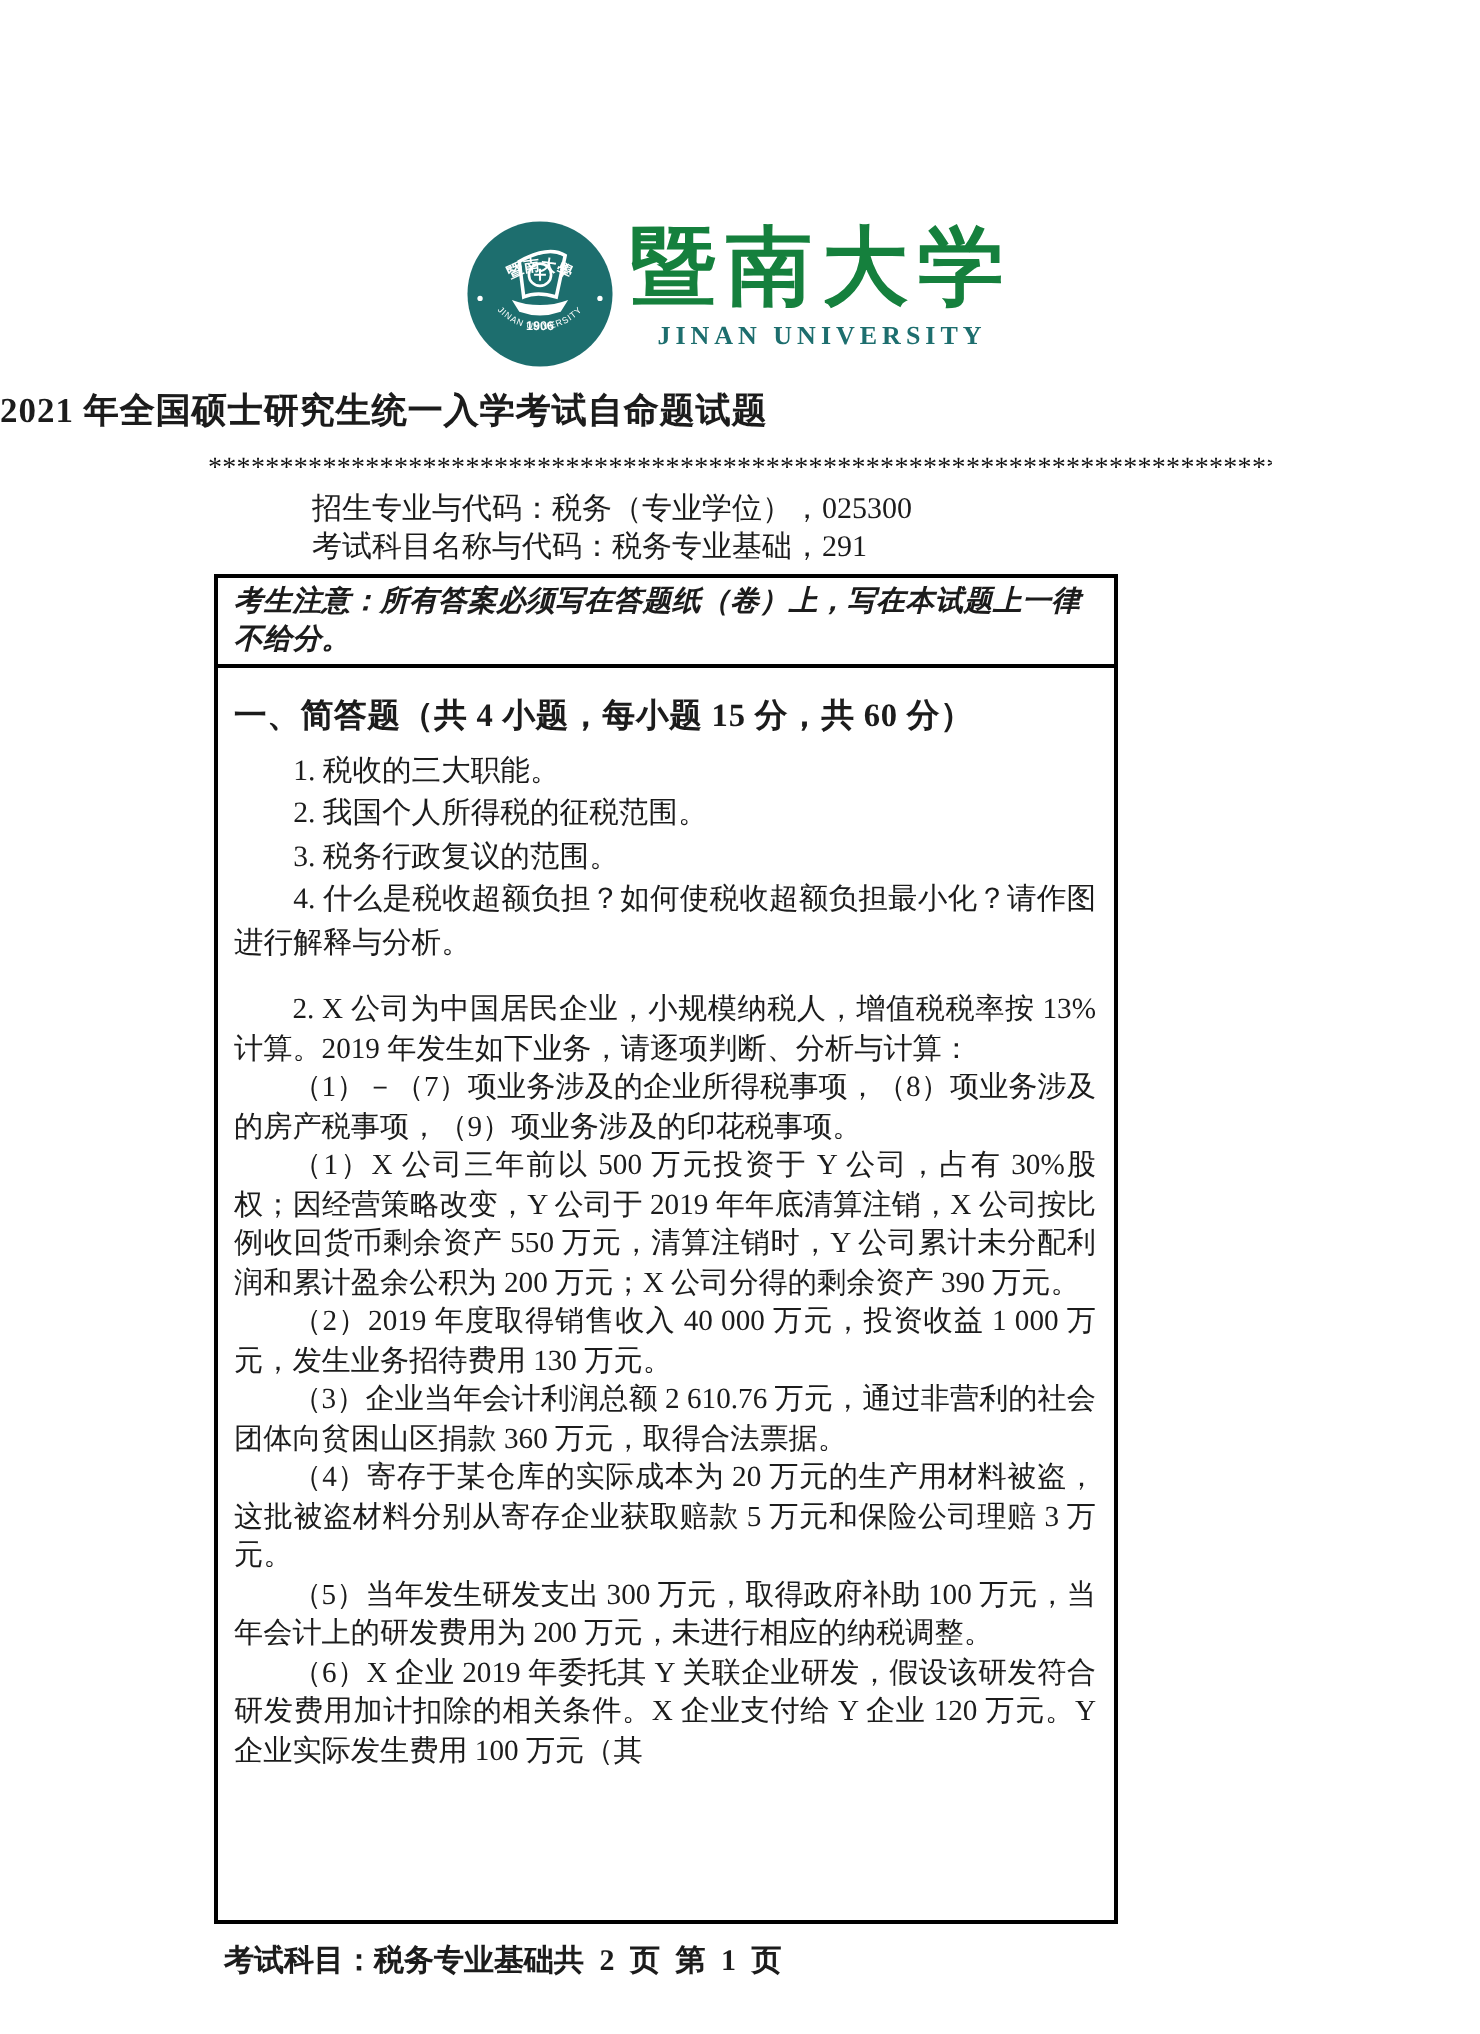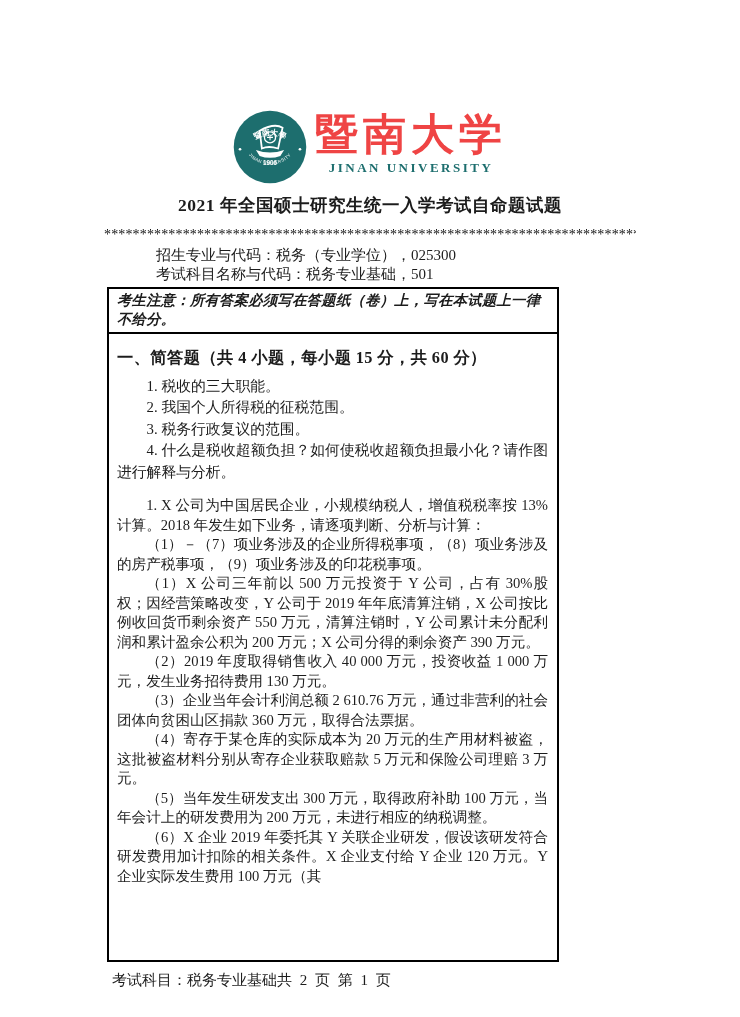--- a/index.html
+++ b/index.html
@@ -9,49 +9,49 @@
     background:#ffffff; color:#1c1c1c;
     font-family:"Liberation Serif","DejaVu Serif",serif;
     overflow:hidden;
   }
   
   .logo-row { padding-top:110px; display:flex; justify-content:center; align-items:flex-start; gap:8px; }
   .seal { width:74px; height:74px; flex:0 0 auto; }
   .logo-text { text-align:center; padding-top:2px; }
   .calligraphy {
     font-size:43px; font-weight:bold; letter-spacing:5px; line-height:1.08;
-    font-family:"Liberation Serif","DejaVu Serif",serif; color:#ef4444;
+    font-family:"Liberation Serif","DejaVu Serif",serif; color:#15803d;
   }
   .en-name {
     margin-top:2px; font-size:13px; font-weight:bold; letter-spacing:2.5px;
     color:#1d6e6e; font-family:"Liberation Serif","DejaVu Serif",serif;
   }
   
-  .exam-title { margin-top:9px; text-align:center; font-weight:bold; font-size:17.5px; letter-spacing:0.5px; }
+  .exam-title { margin-top:9px; text-align:left; font-weight:bold; font-size:17.5px; letter-spacing:0.5px; }
   .star-divider {
     width:532px; margin:10px 0 0 104px; font-size:14px; letter-spacing:0.15px;
     white-space:nowrap; overflow:hidden; color:#111;
   }
   .info-block { margin:3px 0 0 112px; }
   .info-line { font-size:15px; line-height:18.5px;margin-left:44px; }
   
   .exam-box { width:452px; margin:4px 0 0 107px; border:2px solid #000; }
   .notice-row {
     border-bottom:2px solid #000; padding:2px 8px 3px 8px;
     font-weight:bold; font-style:italic; font-size:14.3px; letter-spacing:0.3px;
   }
   .content-row { height:626px; padding:13px 9px 0 8px; overflow:hidden; }
   .sec-heading { font-weight:bold; font-size:16.3px; letter-spacing:0.4px; }
   .sec1-items { margin-top:7px; }
   .sec1-items .q-item { font-size:14.8px; line-height:21.4px; text-indent:2em; text-align:justify; }
   .sec2-heading { margin-top:33px; line-height:39.5px; text-align:justify; }
   .sec2-paras { margin-top:13px; }
   .sec2-paras .q-para { font-size:14.6px; line-height:19.5px; text-indent:2em; text-align:justify; }
   
-  .page-footer { margin:9px 0 0 112px; display:flex; font-weight:normal; font-size:15px; }
+  .page-footer { margin:9px 0 0 112px; display:flex; font-weight:bold; font-size:15px; }
   .footer-pages { letter-spacing:2px; }
 </style>
 </head>
 <body>
 
 <div class="page">
 
   <div class="logo-row">
     <svg class="seal" viewBox="0 0 100 100" aria-hidden="true">
       <defs>
@@ -80,37 +80,37 @@
       <div class="en-name">JINAN UNIVERSITY</div>
     </div>
   </div>
 
   <div class="exam-title">2021 年全国硕士研究生统一入学考试自命题试题</div>
 
   <div class="star-divider">****************************************************************************</div>
 
   <div class="info-block">
     <div class="info-line">招生专业与代码：税务（专业学位），025300</div>
-    <div class="info-line">考试科目名称与代码：税务专业基础，501</div>
+    <div class="info-line">考试科目名称与代码：税务专业基础，291</div>
   </div>
 
   <div class="exam-box">
     <div class="notice-row">考生注意：所有答案必须写在答题纸（卷）上，写在本试题上一律不给分。</div>
     <div class="content-row">
 
       <div class="sec-heading">一、简答题（共 4 小题，每小题 15 分，共 60 分）</div>
       <div class="sec1-items">
           <div class="q-item">1. 税收的三大职能。</div>
           <div class="q-item">2. 我国个人所得税的征税范围。</div>
           <div class="q-item">3. 税务行政复议的范围。</div>
           <div class="q-item">4. 什么是税收超额负担？如何使税收超额负担最小化？请作图进行解释与分析。</div>
         </div>
 
       <div class="sec2-paras">
-          <div class="q-para">1. X 公司为中国居民企业，小规模纳税人，增值税税率按 13%计算。2018 年发生如下业务，请逐项判断、分析与计算：</div>
+          <div class="q-para">2. X 公司为中国居民企业，小规模纳税人，增值税税率按 13%计算。2019 年发生如下业务，请逐项判断、分析与计算：</div>
           <div class="q-para">（1）－（7）项业务涉及的企业所得税事项，（8）项业务涉及的房产税事项，（9）项业务涉及的印花税事项。</div>
           <div class="q-para">（1）X 公司三年前以 500 万元投资于 Y 公司，占有 30%股权；因经营策略改变，Y 公司于 2019 年年底清算注销，X 公司按比例收回货币剩余资产 550 万元，清算注销时，Y 公司累计未分配利润和累计盈余公积为 200 万元；X 公司分得的剩余资产 390 万元。</div>
           <div class="q-para">（2）2019 年度取得销售收入 40 000 万元，投资收益 1 000 万元，发生业务招待费用 130 万元。</div>
           <div class="q-para">（3）企业当年会计利润总额 2 610.76 万元，通过非营利的社会团体向贫困山区捐款 360 万元，取得合法票据。</div>
           <div class="q-para">（4）寄存于某仓库的实际成本为 20 万元的生产用材料被盗，这批被盗材料分别从寄存企业获取赔款 5 万元和保险公司理赔 3 万元。</div>
           <div class="q-para">（5）当年发生研发支出 300 万元，取得政府补助 100 万元，当年会计上的研发费用为 200 万元，未进行相应的纳税调整。</div>
           <div class="q-para">（6）X 企业 2019 年委托其 Y 关联企业研发，假设该研发符合研发费用加计扣除的相关条件。X 企业支付给 Y 企业 120 万元。Y 企业实际发生费用 100 万元（其</div>
         </div>
 
     </div>

